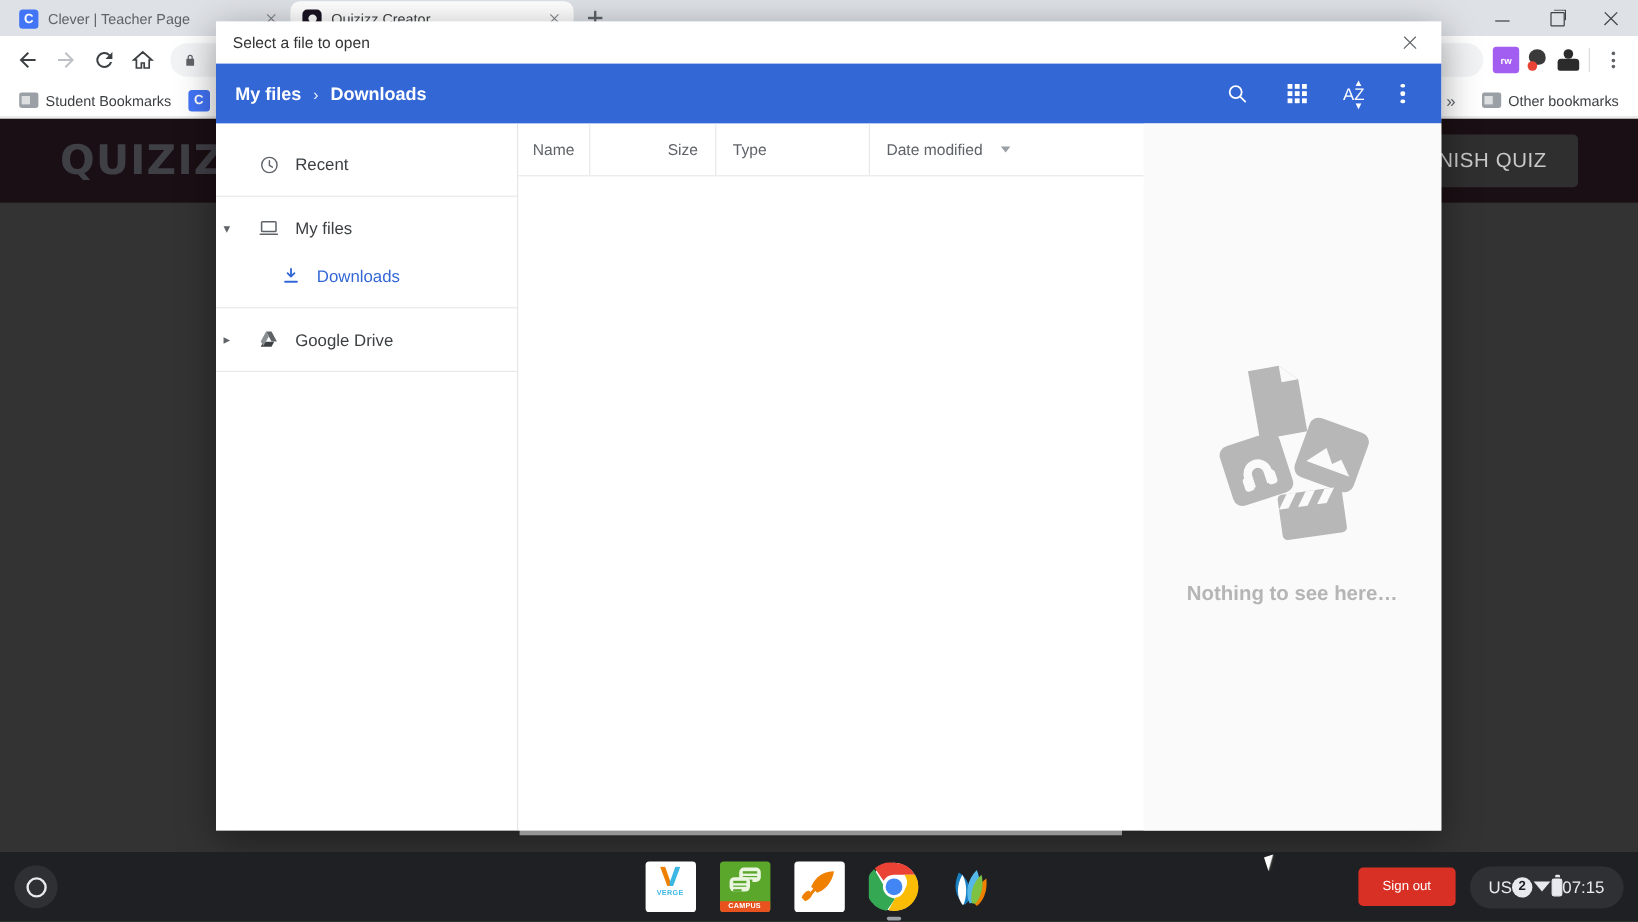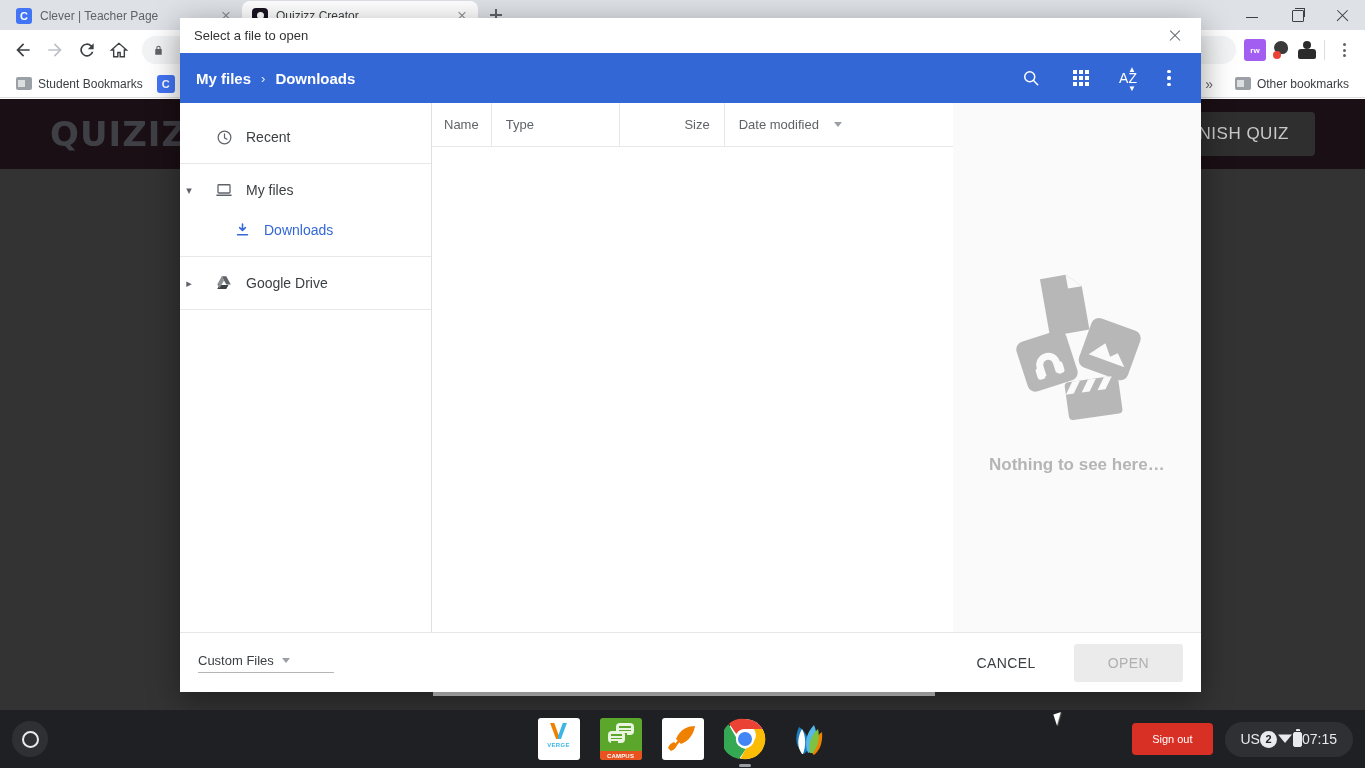--- a/index.html
+++ b/index.html
@@ -575,22 +575,22 @@
             </svg>
           </span>
           <span>Google Drive</span>
         </div>
       </div>
     </div>
 
     <div class="filelist">
       <div class="fl-header">
         <div class="col col-name">Name</div>
+        <div class="col col-size">Size</div>
         <div class="col col-type">Type</div>
-        <div class="col col-size">Size</div>
         <div class="col col-date">
           <span>Date modified</span>
           <span class="caret-down"></span>
         </div>
       </div>
 
       <div class="fl-empty">
         <svg width="160" height="160" viewBox="0 0 160 160">
 
           <g transform="rotate(-10 70 45)">
@@ -615,30 +615,20 @@
             <path d="M70 130l8-12h8l-8 12z" fill="#fafafa"></path>
             <path d="M86 130l8-12h8l-8 12z" fill="#fafafa"></path>
             <path d="M102 130l8-12h8l-8 12z" fill="#fafafa"></path>
           </g>
         </svg>
         <div class="empty-text">Nothing to see here…</div>
       </div>
     </div>
   </div>
 
-  <div class="dlg-footer">
-    <div class="filetype-select">
-      <span>Custom Files</span>
-      <span class="caret-down"></span>
-    </div>
-    <div class="footer-actions">
-      <div class="btn-text">CANCEL</div>
-      <div class="btn-open">OPEN</div>
-    </div>
-  </div>
 </div>
 
 <div id="shelf">
   <div class="launcher">
       <span class="ring"></span>
     </div>
 
   <div class="shelf-apps">
     <div class="app app-verge">
       <span class="verge-v">V</span>

